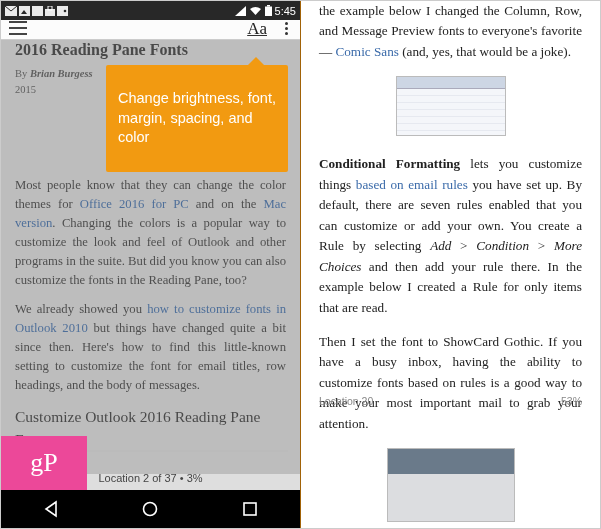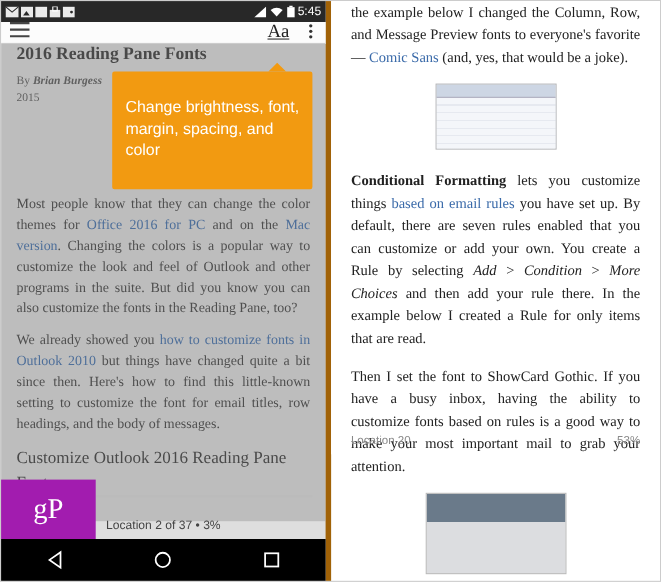--- a/index.html
+++ b/index.html
@@ -1,18 +1,18 @@
 <!DOCTYPE html>
 <html><head>
 <meta charset="utf-8">
 <style>
   * { box-sizing: border-box; margin: 0; padding: 0; }
   html, body { width: 601px; height: 529px; overflow: hidden; font-family: Georgia, 'Times New Roman', serif; background: #fff; }
   .wrap { display: flex; width: 601px; height: 529px; border: 1px solid #ccc; }
-  .left { position: relative; width: 300px; height: 527px; background: #dedede; border-right: 5px solid #a16207; }
+  .left { position: relative; width: 300px; height: 527px; background: #dedede; border-right: 1px solid #a16207; }
   .right { flex: 1; height: 412px; background: #fff; position: relative; padding: 0 18px; font-size: 13.2px; color: #222; line-height: 1.55; }
 
   
   .statusbar { height: 19px; background: #282828; color: #fff; display: flex; align-items: center; font-family: Arial, sans-serif; font-size: 10px; padding: 0 4px; }
   .statusbar .sleft { display: flex; gap: 2px; }
   .statusbar .sright { margin-left: auto; display: flex; align-items: center; gap: 3px; }
   .statusbar svg { display: block; }
 
   
   .toolbar { height: 20px; background: #fcfcfc; display: flex; align-items: flex-end; padding: 0 8px; color: #333; border-bottom: 1px solid #ccc; text-decoration: underline; }
@@ -32,21 +32,21 @@
   .para a, .link { color: #3a6aa9; text-decoration: none; }
   .section-title { font-family: Georgia, serif; font-size: 15.5px; color: #333; margin-top: 8px; }
   
   .dim { position:absolute; inset:0; background: rgba(120,120,120,0.32); pointer-events:none; }
 
   
   .tip { position: absolute; top: 64px; right: 12px; width: 182px; background: #f29a11; color: #fff; font-family: Arial, sans-serif; font-size: 14.5px; line-height: 1.35; padding: 24px 12px; border-radius: 2px; z-index: 5; }
   .tip::before { content:""; position:absolute; top:-8px; right:24px; border-left:8px solid transparent; border-right:8px solid transparent; border-bottom:8px solid #f29a11; }
 
   
-  .logo { position: absolute; left: 0; bottom: 38px; width: 86px; height: 54px; background: #a21caf; color: #fff; display:flex; align-items:center; justify-content:center; font-family: Georgia, serif; font-size: 26px; z-index:3;}
+  .logo { position: absolute; left: 0; bottom: 38px; width: 86px; height: 54px; background: #ec4899; color: #fff; display:flex; align-items:center; justify-content:center; font-family: Georgia, serif; font-size: 26px; z-index:3;}
   .progress-row { position:absolute; left:0; right:0; bottom:38px; height:54px; display:flex; align-items:flex-end; justify-content:center; font-size:11px; color:#444; font-family: Arial, sans-serif; padding-bottom:6px; z-index:2;}
   .slider { position:absolute; left:12px; right:12px; bottom:76px; height:2px; background:#bbb; z-index:2;}
   .slider .knob { position:absolute; left:2%; top:-5px; width:12px; height:12px; background:#fff; border:1px solid #888; border-radius:50%; }
 
   
   .navbar { position:absolute; left:0; right:0; bottom:0; height:38px; background:#000; display:flex; align-items:center; justify-content:space-around; z-index:3;}
   .navbar svg { display:block; }
 
   
   .rpara { text-align: justify; margin-bottom: 14px; }

